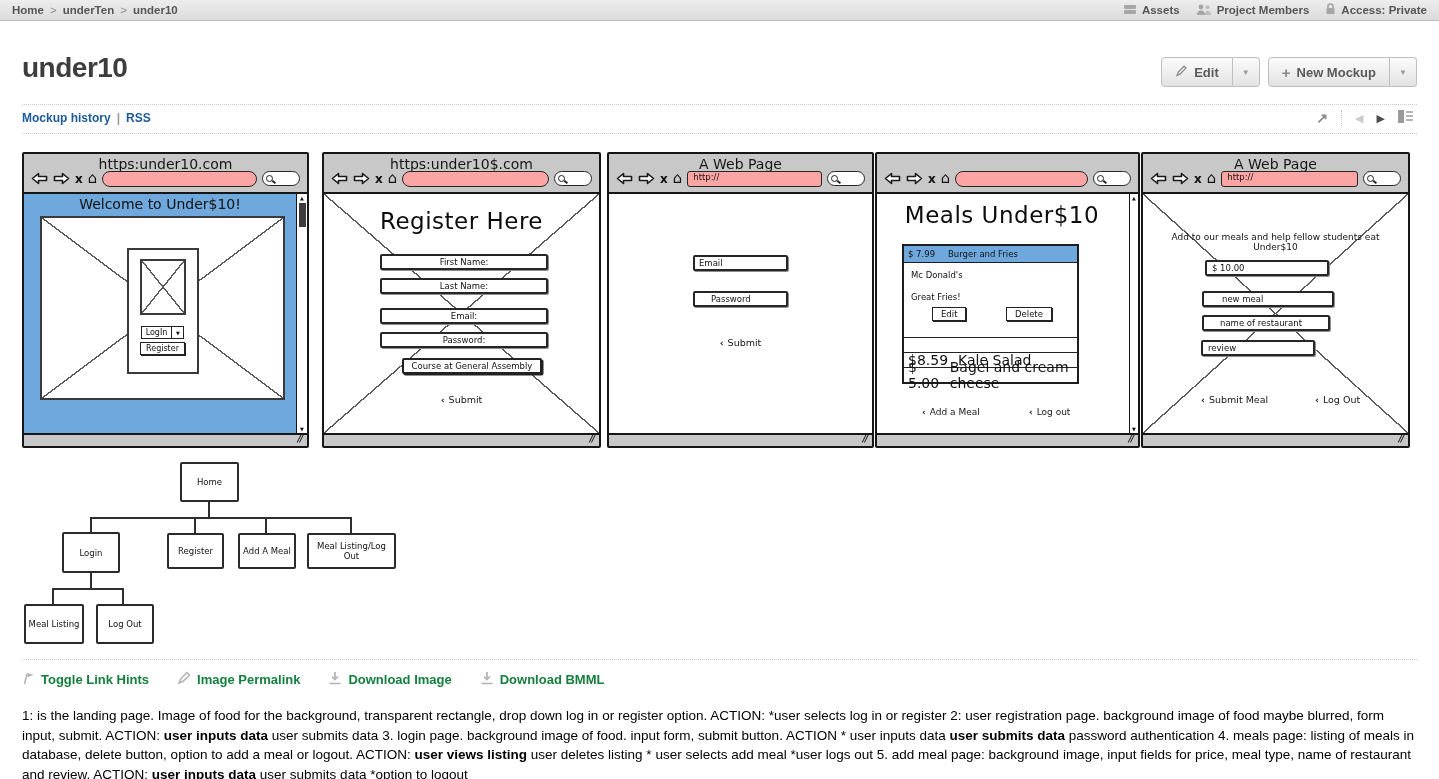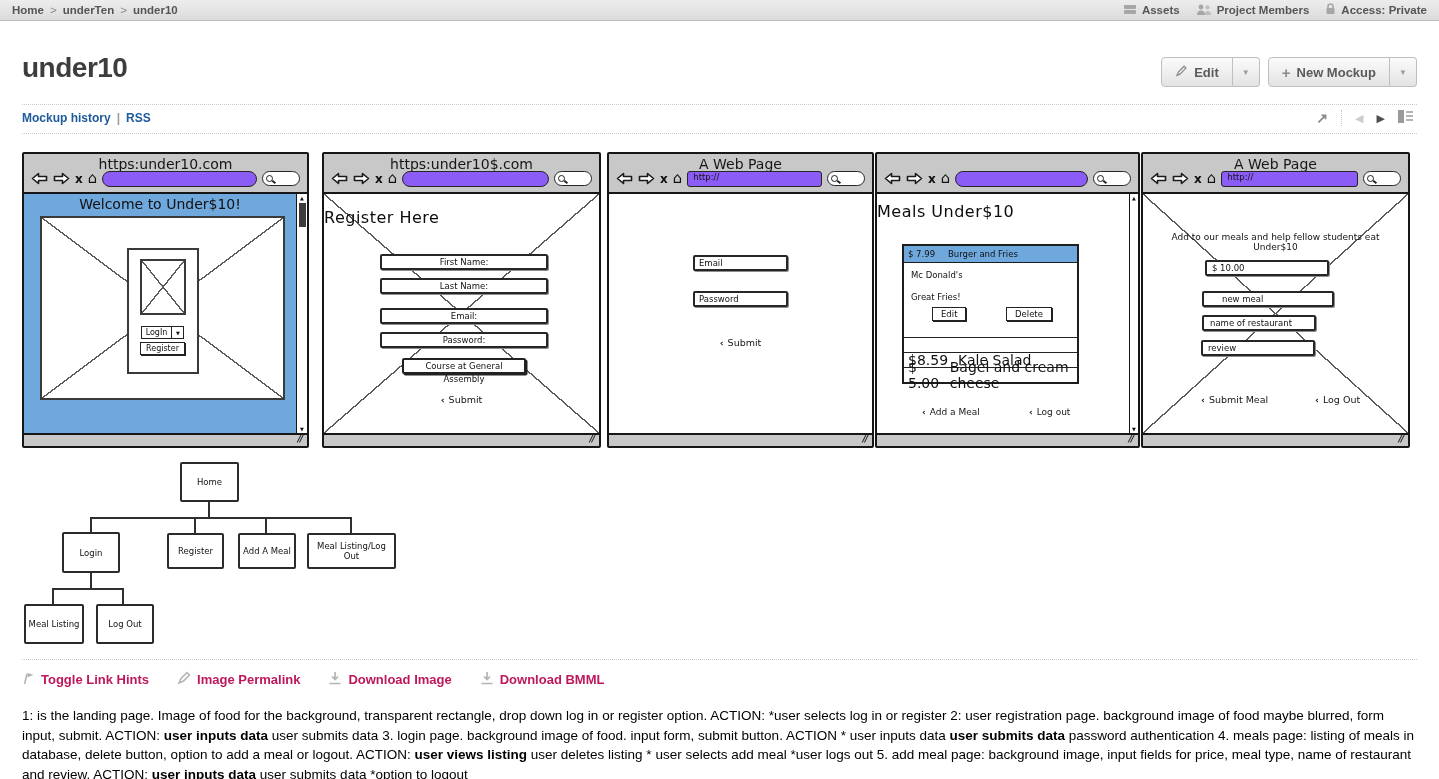--- a/index.html
+++ b/index.html
@@ -46,21 +46,21 @@
   .panel { position:absolute; top:152px; height:296px; background:#fff;
     border:2px solid #161616; border-radius:2px;
     font-family:"DejaVu Sans", sans-serif; color:#111; }
   .chrome { position:absolute; top:0; left:0; right:0; height:40px; background:#c8c8c8;
     border-bottom:2px solid #161616; }
   .chrome-title { height:13px; text-align:center; font-size:14px; padding-top:2px; color:#161616; }
   .chrome-row { display:flex; align-items:center; gap:5px; padding:0 7px; height:23px; }
   .nav-ic { display:flex; cursor:pointer; }
   .close-x { font-weight:bold; font-size:12px; line-height:1; cursor:pointer; }
   .home-ic { font-size:15px; line-height:1; cursor:pointer; }
-  .urlbox { flex:1; height:16px; background:#8b5cf6; border:1.5px solid #262626; border-radius:8px;
+  .urlbox { flex:1; height:16px; background:#fca5a5; border:1.5px solid #262626; border-radius:8px;
     font-size:8.5px; line-height:11px; padding:0 5px; color:#161616; }
   .urlbox.rect { border-radius:3px; }
   .searchbox { width:38px; height:15px; border:1.5px solid #262626; border-radius:9px;
     background:#fff; position:relative; cursor:pointer; }
   .mag { position:absolute; left:3px; top:2.5px; width:7px; height:7px;
     border:1.5px solid #222; border-radius:50%; }
   .mag::after { content:""; position:absolute; left:5px; top:5.5px; width:4px; height:1.5px;
     background:#222; transform:rotate(38deg); }
   .statusbar { position:absolute; left:0; right:0; bottom:0; height:13px; background:#c8c8c8;
     border-top:2px solid #161616; }
@@ -68,21 +68,21 @@
     font-style:italic; letter-spacing:-1px; color:#222; cursor:pointer; }
   .content { position:absolute; top:40px; left:0; right:0; bottom:13px; overflow:hidden; }
 
   .diag::before,.diag::after { content:""; position:absolute; inset:0; pointer-events:none; }
   .diag::before { background:linear-gradient(to top right, transparent calc(50% - 0.7px),
     #5a5a5a calc(50% - 0.7px), #5a5a5a calc(50% + 0.7px), transparent calc(50% + 0.7px)); }
   .diag::after { background:linear-gradient(to bottom right, transparent calc(50% - 0.7px),
     #5a5a5a calc(50% - 0.7px), #5a5a5a calc(50% + 0.7px), transparent calc(50% + 0.7px)); }
   .xbox { position:absolute; background:#fff; border:2px solid #3a3a3a; }
 
-  .wf-h1 { position:absolute; left:0; right:0; text-align:left; font-size:16px; color:#0c0c0c; letter-spacing:0.5px; }
+  .wf-h1 { position:absolute; left:0; right:0; text-align:center; font-size:23px; color:#0c0c0c; letter-spacing:0.5px; }
   .wf-field { position:absolute; height:16px; border:2px solid #262626; background:#fff;
     box-shadow:1px 1px 0 #8c8c8c; font-size:8.5px; line-height:13px; z-index:2; border-radius:2px; }
   .wf-field.centered { text-align:center; }
   .wf-link { position:absolute; display:flex; gap:4px; font-size:9.5px; color:#161616;
     z-index:2; cursor:pointer; white-space:nowrap; }
   .wf-link .arrow { font-weight:bold; }
 
   
   .p1-content { background:#6fa8dc; }
   .p1-heading { position:absolute; top:2px; left:0; right:11px; text-align:center; font-size:14px; }
@@ -121,21 +121,21 @@
     font-size:9px; z-index:2; }
 
   
   .site-node { position:absolute; border:2px solid #2b2b2b; background:#fff; border-radius:2px;
     display:flex; align-items:center; justify-content:center; text-align:center;
     font-family:"DejaVu Sans", sans-serif; font-size:8.5px; color:#111; z-index:2; cursor:pointer; }
   .sline { position:absolute; background:#2f2f2f; }
 
   
   .footer-toolbar { position:absolute; left:22px; top:671px; display:flex; gap:28px;
-    align-items:center; color:#be185d; font-weight:bold; font-size:13px; }
+    align-items:center; color:#15803d; font-weight:bold; font-size:13px; }
   .ft-item { display:flex; gap:6px; align-items:center; cursor:pointer; }
   .desc { position:absolute; left:22px; top:706px; width:1398px; font-size:13.5px;
     line-height:19.5px; color:#000; }
   .desc b { font-weight:bold; }
 </style>
 </head>
 <body>
 
 <div class="topbar">
   <div class="crumbs">
@@ -285,21 +285,21 @@
         </div>
     </div>
   </div>
   <div class="content">
     <div class="diag" style="position:absolute;inset:0"></div>
     <div class="wf-h1" style="top:14px">Register Here</div>
     <div class="wf-field centered" style="left:56px;top:60px;width:168px">First Name:</div>
     <div class="wf-field centered" style="left:56px;top:84px;width:168px">Last Name:</div>
     <div class="wf-field centered" style="left:56px;top:114px;width:168px">Email:</div>
     <div class="wf-field centered" style="left:56px;top:138px;width:168px">Password:</div>
-    <div class="wf-field centered" style="left:78px;top:164px;width:124px;box-shadow:1.5px 1.5px 0 #222;border-color:#222">Course at General Assembly</div>
+    <div class="wf-field centered" style="left:78px;top:164px;width:140px;box-shadow:1.5px 1.5px 0 #222;border-color:#222">Course at General Assembly</div>
     <div class="wf-link" style="left:50%;top:200px;transform:translateX(-50%)">
       <span class="arrow">‹</span>
       <span>Submit</span>
     </div>
   </div>
   <div class="statusbar">
     <span class="resize">//</span>
   </div>
 </div>
 
@@ -320,21 +320,21 @@
       <span class="close-x">x</span>
       <span class="home-ic">⌂</span>
       <div class="urlbox rect">http://</div>
       <div class="searchbox">
           <span class="mag"></span>
         </div>
     </div>
   </div>
   <div class="content">
     <div class="wf-field" style="left:84px;top:61px;width:95px;padding-left:4px">Email</div>
-    <div class="wf-field" style="left:84px;top:97px;width:95px;padding-left:4px">Password</div>
+    <div class="wf-field" style="left:84px;top:97px;width:95px;padding-left:16px">Password</div>
     <div class="wf-link" style="left:50%;top:143px;transform:translateX(-50%)">
       <span class="arrow">‹</span>
       <span>Submit</span>
     </div>
   </div>
   <div class="statusbar">
     <span class="resize">//</span>
   </div>
 </div>
 
@@ -424,21 +424,21 @@
       <div class="searchbox">
           <span class="mag"></span>
         </div>
     </div>
   </div>
   <div class="content">
     <div class="diag" style="position:absolute;inset:0"></div>
     <div class="p5-caption">Add to our meals and help fellow students eat Under$10</div>
     <div class="wf-field" style="left:62px;top:66px;width:124px;padding-left:5px">$ 10.00</div>
     <div class="wf-field" style="left:59px;top:97px;width:132px;padding-left:18px">new meal</div>
-    <div class="wf-field" style="left:59px;top:121px;width:114px;padding-left:6px">name of restaurant</div>
+    <div class="wf-field" style="left:59px;top:121px;width:128px;padding-left:16px">name of restaurant</div>
     <div class="wf-field" style="left:58px;top:146px;width:114px;padding-left:5px">review</div>
     <div class="wf-link" style="left:58px;top:200px">
       <span class="arrow">‹</span>
       <span>Submit Meal</span>
     </div>
     <div class="wf-link" style="left:172px;top:200px">
       <span class="arrow">‹</span>
       <span>Log Out</span>
     </div>
   </div>

